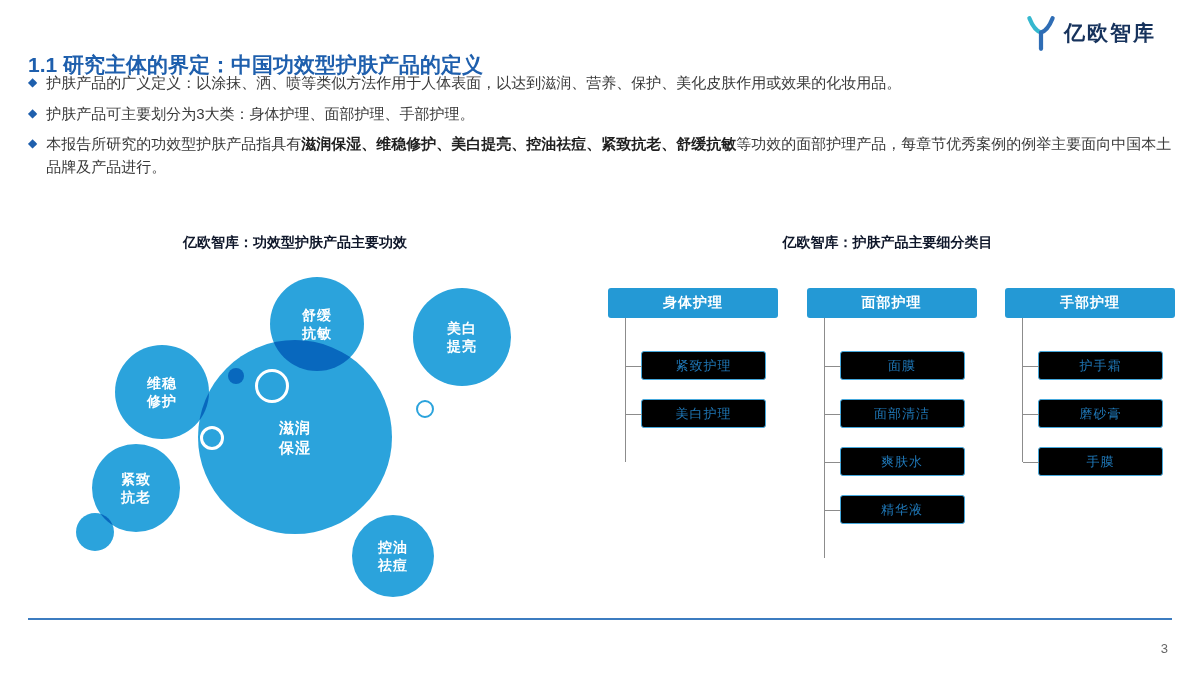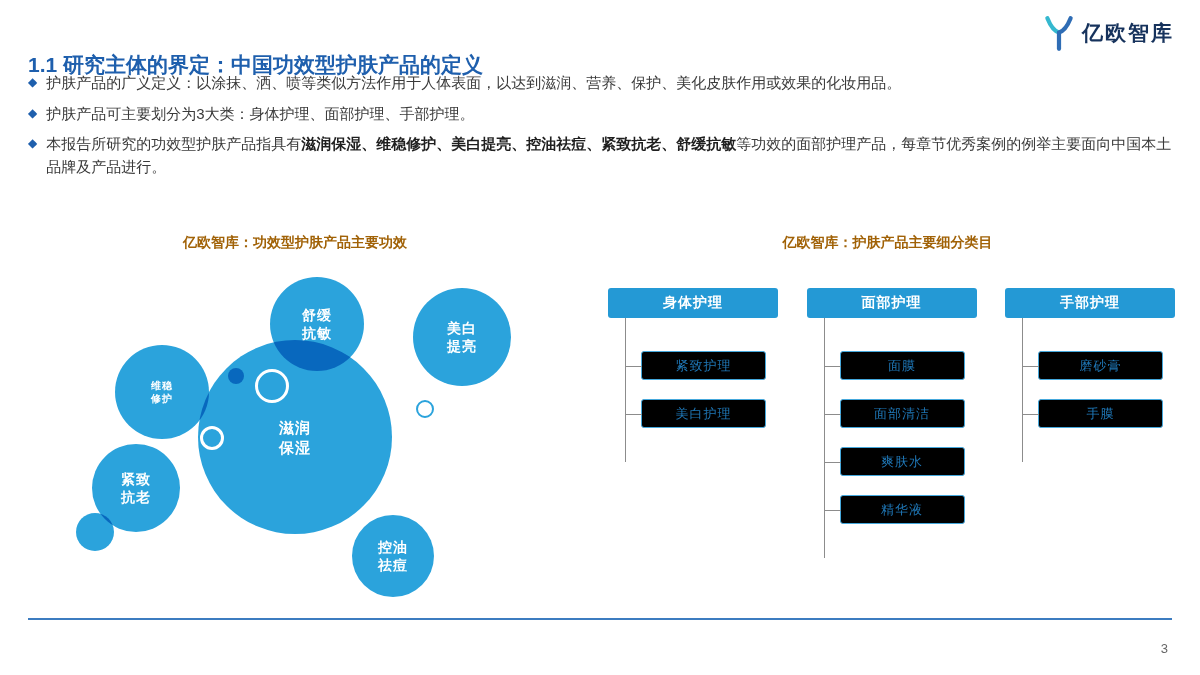--- a/index.html
+++ b/index.html
@@ -9,27 +9,27 @@
   }
   *{box-sizing:border-box;margin:0;padding:0;}
   html,body{width:1200px;height:675px;}
   body{
     position:relative;background:#fff;overflow:hidden;
     font-family:"Liberation Sans","DejaVu Sans",sans-serif;color:var(--text);
   }
   .page-title{
     position:absolute;left:28px;top:20px;font-size:21px;font-weight:bold;color:var(--accent);margin-top:31px;
   }
-  .logo{position:absolute;right:26px;top:14px;display:flex;align-items:center;gap:4px;}
+  .logo{position:absolute;right:44px;top:14px;display:flex;align-items:center;gap:4px;}
   .logo-text{font-size:21px;font-weight:bold;color:var(--logo-text);letter-spacing:2px;}
   .bullets{position:absolute;left:28px;top:72px;width:1148px;}
   .bullet{display:flex;gap:9px;font-size:15px;line-height:1.5;color:var(--text);margin-bottom:8px;}
   .diamond{color:var(--accent);font-size:12px;line-height:1.8;flex:0 0 auto;}
   .bullet-text b{color:#1f1f1f;}
-  .diagram-title{position:absolute;top:234px;font-size:14px;font-weight:bold;color:#a16207;text-align:center;}
+  .diagram-title{position:absolute;top:234px;font-size:14px;font-weight:bold;color:#0f172a;text-align:center;}
   .diagram-title.left{left:60px;width:470px;}
   .diagram-title.right{left:600px;width:575px;}
   .bubble-layer{position:absolute;inset:0;isolation:isolate;pointer-events:none;}
   .bubble{position:absolute;border-radius:50%;background:var(--bubble);mix-blend-mode:multiply;}
   .label-layer{position:absolute;inset:0;pointer-events:none;}
   .bubble-label{
     position:absolute;transform:translate(-50%,-50%);color:#fff;font-weight:bold;
     text-align:center;white-space:pre-line;line-height:1.3;letter-spacing:1px;
   }
   .ring{position:absolute;border-radius:50%;border:3px solid #fff;}
@@ -101,21 +101,21 @@
 <div class="label-layer" id="label-layer">
   <div class="ring" style="left:255px;top:369px;width:34px;height:34px;"></div>
   <div class="ring" style="left:200px;top:426px;width:24px;height:24px;"></div>
   <div class="ring blue" style="left:416px;top:400px;width:18px;height:18px;"></div>
 <div class="bubble-label" style="left: 295px; top: 437px; font-size: 15px;">滋润
 保湿</div>
     <div class="bubble-label" style="left: 317px; top: 324px; font-size: 14px;">舒缓
 抗敏</div>
     <div class="bubble-label" style="left: 462px; top: 337px; font-size: 14px;">美白
 提亮</div>
-    <div class="bubble-label" style="left: 162px; top: 392px; font-size: 10px; text-align: center;">维稳
+    <div class="bubble-label" style="left: 162px; top: 392px; font-size: 14px; text-align: center;">维稳
 修护</div>
     <div class="bubble-label" style="left: 136px; top: 488px; font-size: 14px;">紧致
 抗老</div>
     <div class="bubble-label" style="left: 393px; top: 556px; font-size: 14px;">控油
 祛痘</div>
   </div>
 
 <div class="tree-row" id="tree-row">
     <div class="tree-col">
       <div class="tree-header">身体护理</div>
@@ -132,20 +132,21 @@
         <div class="tree-item">面膜</div>
         <div class="tree-item">面部清洁</div>
         <div class="tree-item">爽肤水</div>
         <div class="tree-item">精华液</div>
       </div>
     </div>
     <div class="tree-col">
       <div class="tree-header">手部护理</div>
       <div class="tree-items">
         <div class="vline" style="height: 143.5px;"></div>
+        <div class="tree-item">护手霜</div>
         <div class="tree-item">磨砂膏</div>
         <div class="tree-item">手膜</div>
       </div>
     </div>
   </div>
 
 <div class="footer-line"></div>
 <div class="page-number">3</div>
 
 </body></html>

